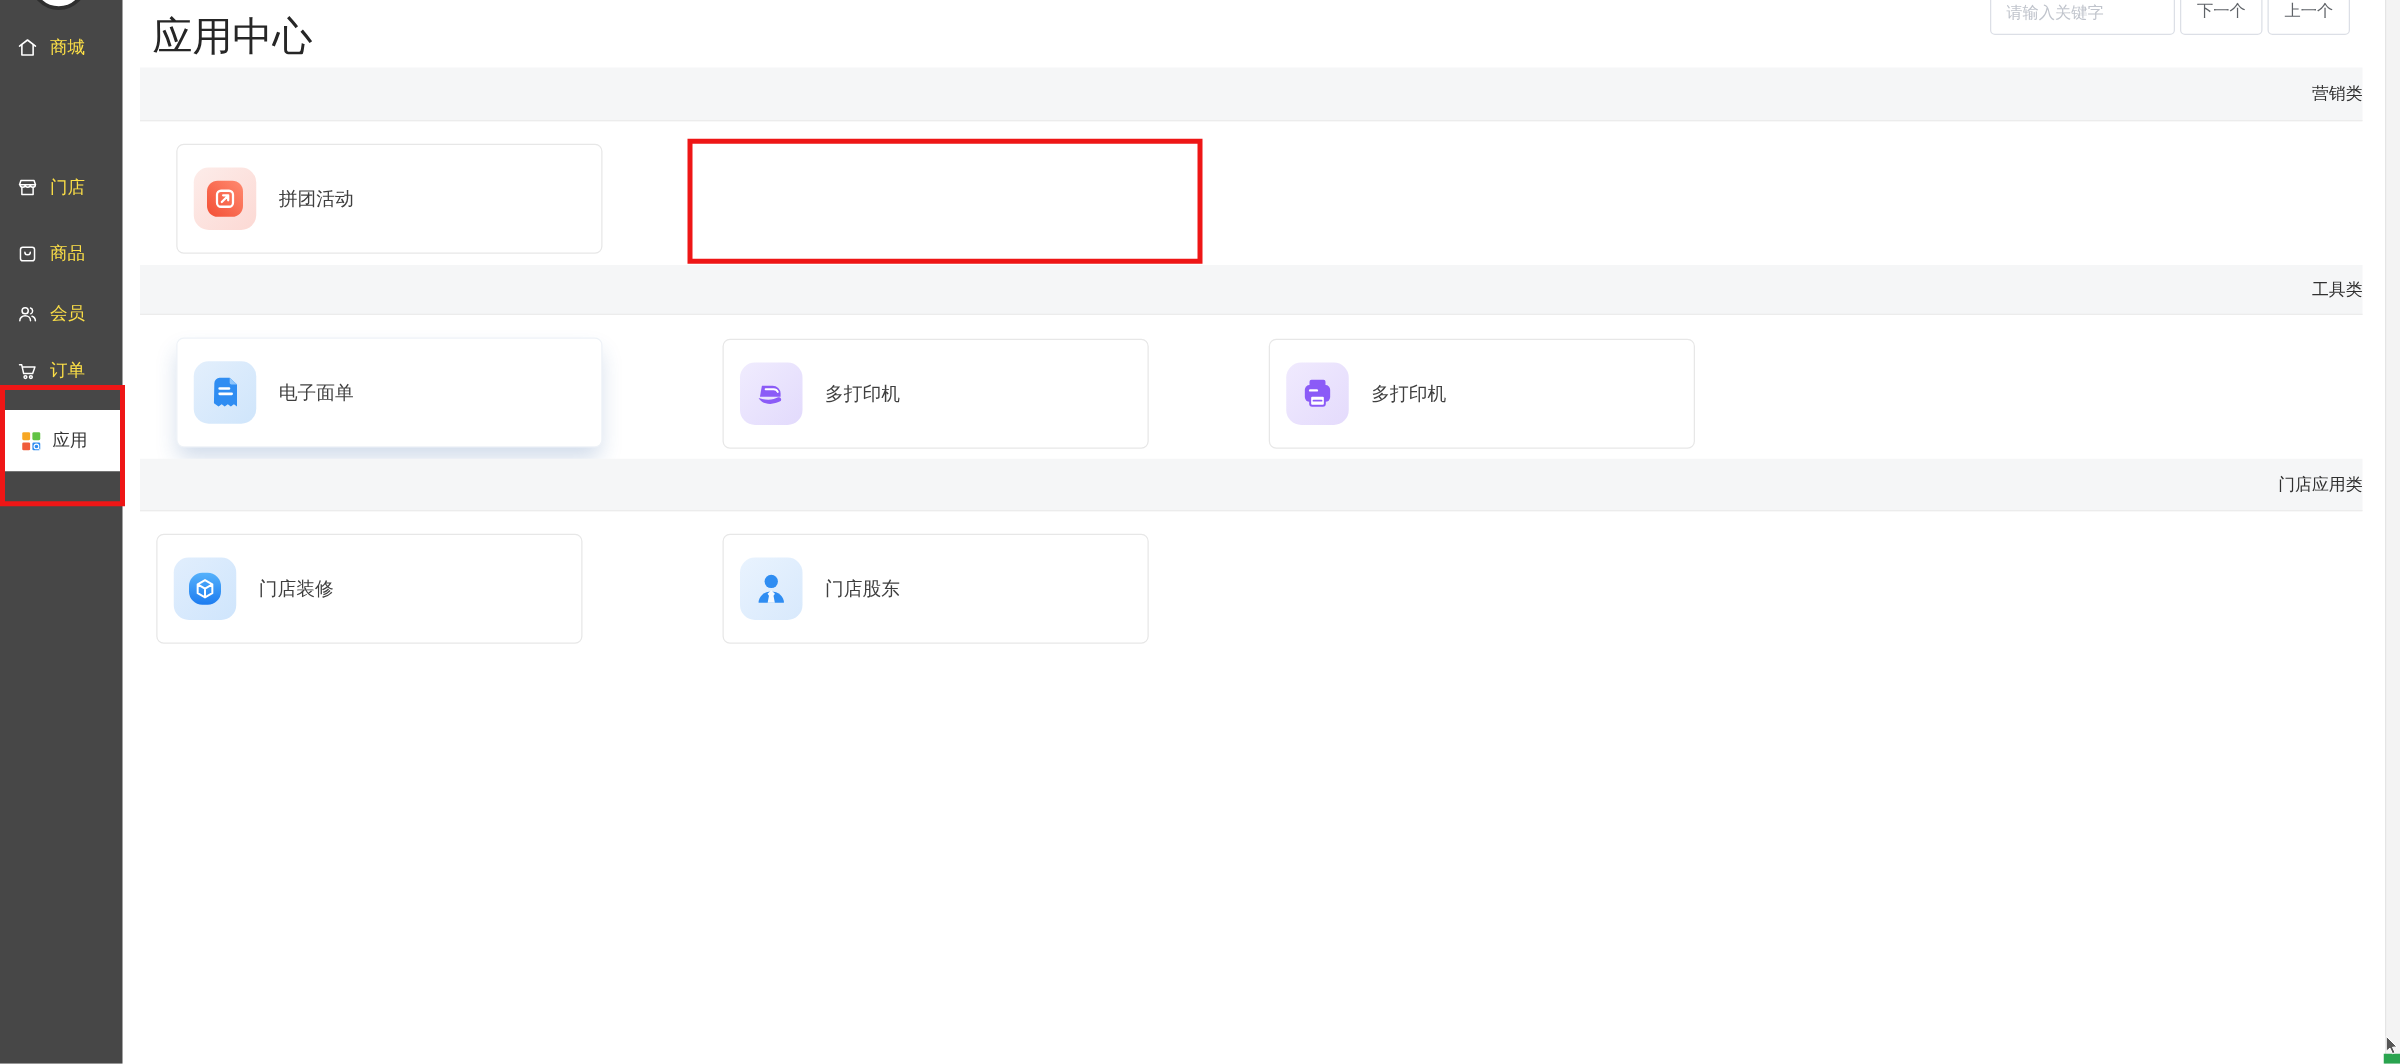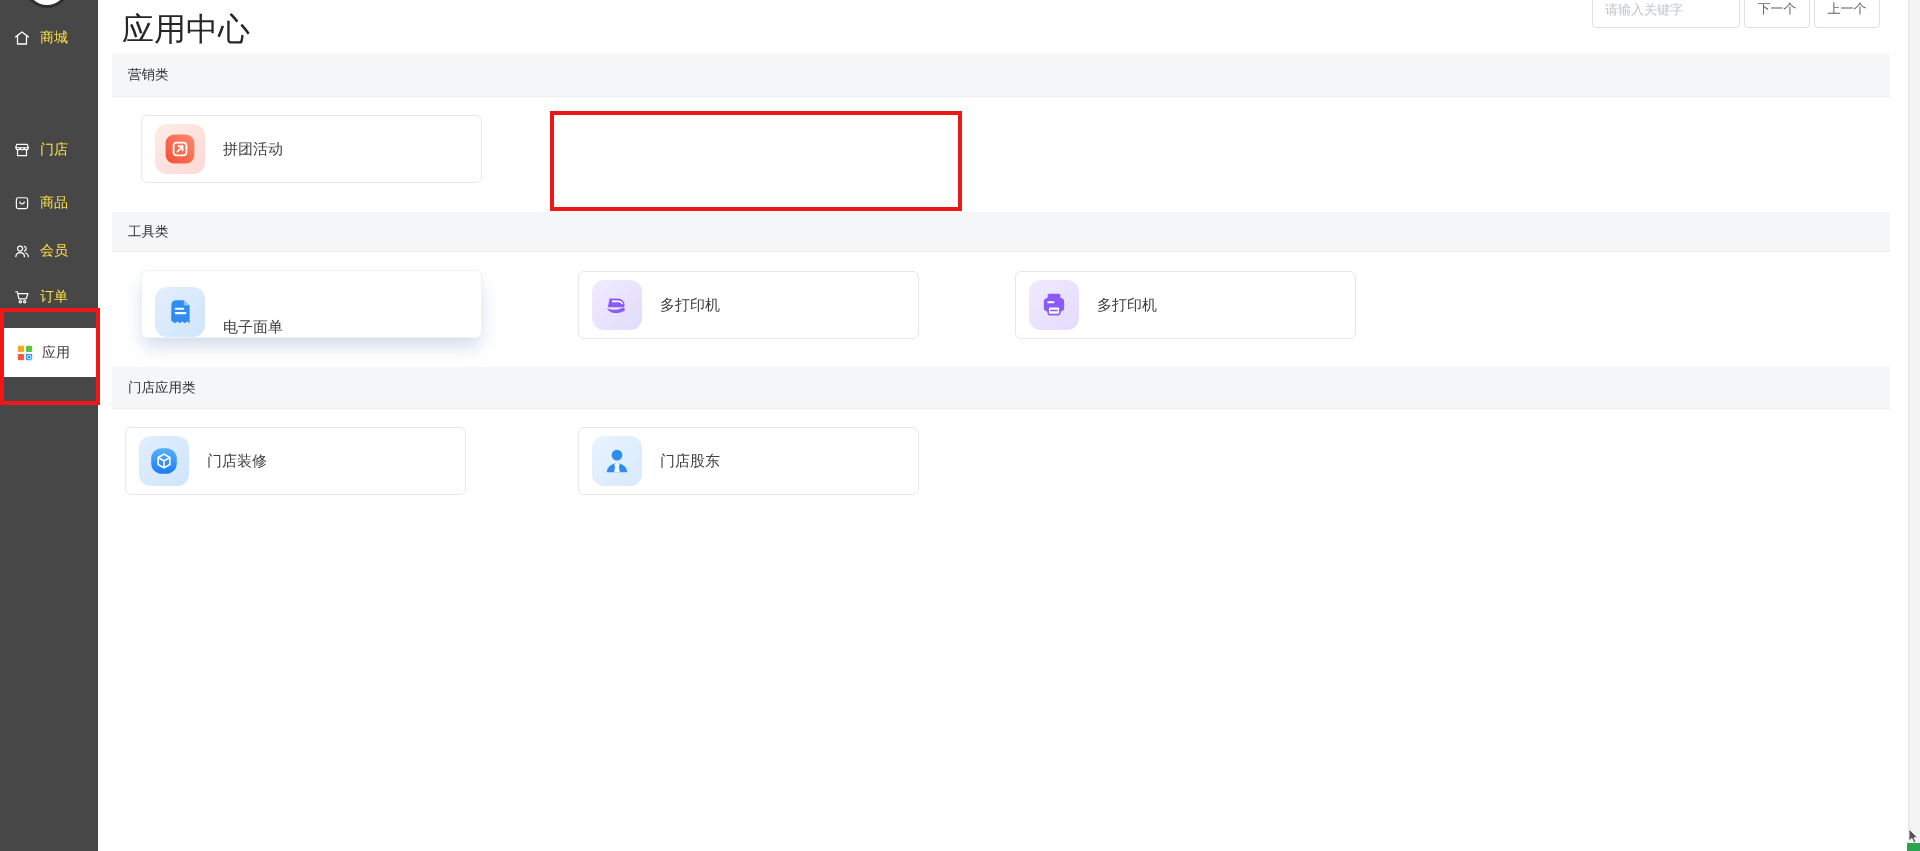--- a/index.html
+++ b/index.html
@@ -32,29 +32,29 @@
     font-family:"Liberation Sans","DejaVu Sans",sans-serif; }
   .search-input::placeholder { color:#c0c4cc; }
   .top-btn { position:absolute; top:-10px; width:66px; height:38px; background:#fff;
     border:1px solid #dcdfe6; border-radius:4px; font-size:13px; color:#5f6368; cursor:pointer;
     font-family:"Liberation Sans","DejaVu Sans",sans-serif; }
   .btn-next { left:1744px; } .btn-prev { left:1814px; }
 
   
   .section-bar { position:absolute; left:112px; width:1778px; background:#f5f6f7;
     border-bottom:1px solid #ececec; display:flex; align-items:center; padding-left:16px;
-    font-size:13.5px; color:#303030; }
+    font-size:13.5px; color:#303030;justify-content:flex-end; }
   .bar-1 { top:54px;  height:43px; }
   .bar-2 { top:212px; height:40px; }
   .bar-3 { top:367px; height:42px; }
 
   
-  .card { position:absolute; width:341px; height:68px; background:#fff; border:1px solid #e7e7e7;
+  .card { position:absolute; width:341px; height:88px; background:#fff; border:1px solid #e7e7e7;
     border-radius:6px; display:flex; align-items:center; cursor:pointer; }
-  .card.elevated { border-color:#eef2f7; box-shadow:0 10px 18px -2px rgba(40,90,160,0.22);align-items:flex-end; }
+  .card.elevated { border-color:#eef2f7; box-shadow:0 10px 18px -2px rgba(40,90,160,0.22); }
   .app-icon { width:50px; height:50px; border-radius:12px; margin-left:13px; flex:0 0 auto;
     display:flex; align-items:center; justify-content:center; }
   .app-icon svg { width:32px; height:32px; }
   .bg-groupbuy     { background:linear-gradient(135deg,#fdece9,#fcd9d4); }
   .bg-scanorder    { background:linear-gradient(135deg,#fdf5e2,#fbe9c4); }
   .bg-ewaybill     { background:linear-gradient(135deg,#e3effc,#cfe5fb); }
   .bg-express      { background:linear-gradient(135deg,#f0ecfe,#e2dafc); }
   .bg-multiprinter { background:linear-gradient(135deg,#f0eafe,#e4dbfc); }
   .bg-printer      { background:linear-gradient(135deg,#e2eefc,#cfe4fb); }
   .bg-storedeco    { background:linear-gradient(135deg,#e1eefd,#cfe5fc); }

